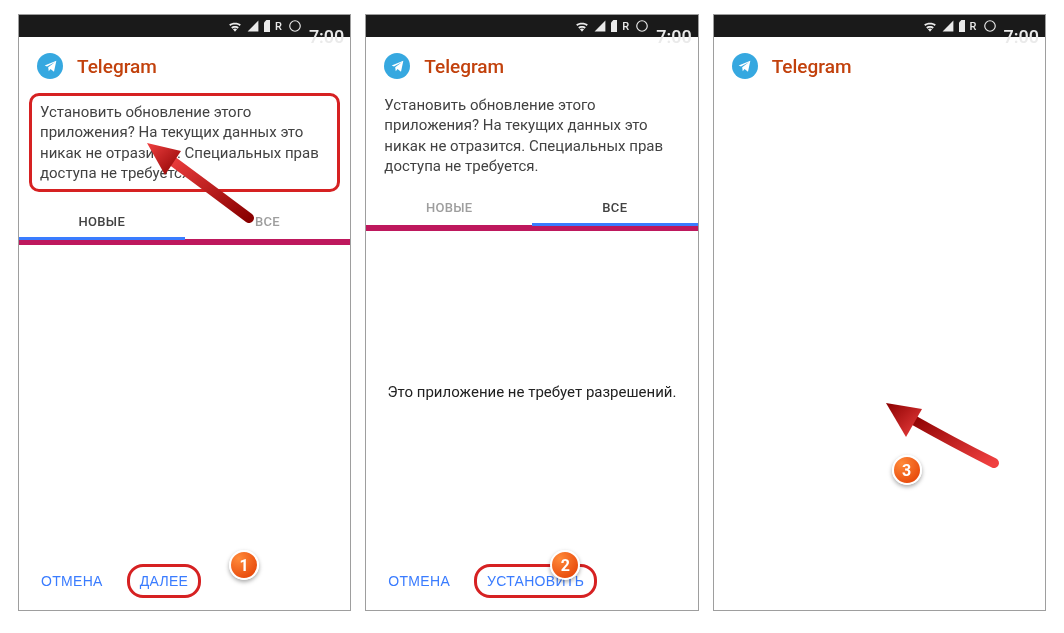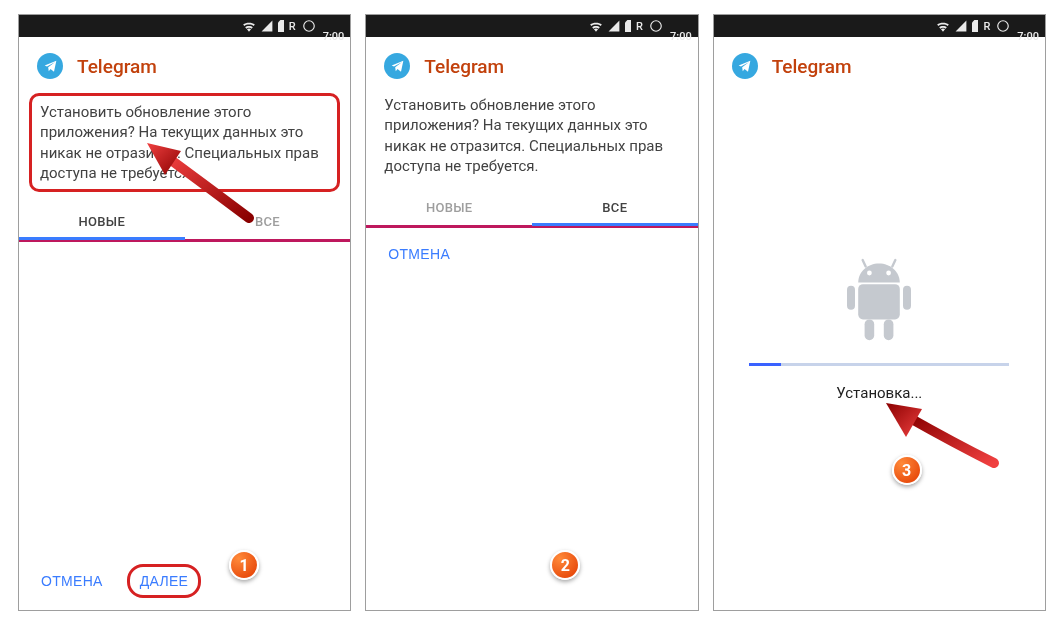--- a/index.html
+++ b/index.html
@@ -33,21 +33,21 @@
     display: flex;
     align-items: center;
     justify-content: flex-end;
     gap: 5px;
     padding: 0 6px;
     font-size: 11px;
     font-weight: 500;
   }
   .statusbar svg { display:block; }
   .sb-letter { font-size: 11px; letter-spacing: 1px; }
-  .clock { margin-left: 2px; font-size: 11px; margin-top: 21px; }
+  .clock { margin-left: 2px; font-size: 18px; margin-top: 21px; }
   
   .appheader {
     display: flex;
     align-items: center;
     gap: 14px;
     padding: 16px 18px 10px 18px;
   }
   .tg-icon {
     width: 26px; height: 26px;
     border-radius: 50%;
@@ -68,21 +68,21 @@
     padding: 6px 8px;
     margin: 4px 10px 10px 10px;
     font-size: 15px;
     line-height: 1.35;
     color: #424242;
     position: relative;
   }
   
   .tabs {
     display: flex;
-    border-bottom: 3px solid #be185d;
+    border-bottom: 6px solid #be185d;
   }
   .tab {
     flex: 1;
     text-align: center;
     padding: 12px 0 10px 0;
     font-size: 13px;
     letter-spacing: 0.3px;
     font-weight: 500;
     color: #9e9e9e;
     position: relative;
@@ -268,23 +268,25 @@
       <div class="app-title">Telegram</div>
     </div>
 
     <div class="message-block">Установить обновление этого приложения? На текущих данных это никак не отразится. Специальных прав доступа не требуется.</div>
 
     <div class="tabs">
       <div class="tab">НОВЫЕ</div>
       <div class="tab active">ВСЕ</div>
     </div>
 
+    <div class="tab-content">Это приложение не требует разрешений.</div>
 
     <div class="footer">
       <button class="btn">ОТМЕНА</button>
+      <button class="btn btn-highlight">УСТАНОВИТЬ</button>
     </div>
 
     <div class="step-badge" style="left:184px; bottom:30px;">2</div>
   </div>
 
   <div class="phone">
     <div class="statusbar">
       <svg width="14" height="12" viewBox="0 0 24 20">
           <path fill="#eaeaea" d="M12 20l-3.5-4.5c2-1.6 5-1.6 7 0L12 20zm-6.5-8C8 9.4 16 9.4 18.5 12l-2 2.5c-2.6-2.1-6.4-2.1-9 0l-2-2.5zM2 7.5C7.2 3.2 16.8 3.2 22 7.5l-2 2.5C15.7 6.6 8.3 6.6 4 10L2 7.5z"></path>
         </svg>
@@ -303,40 +305,20 @@
 
     <div class="appheader">
       <div class="tg-icon">
         <svg width="15" height="14" viewBox="0 0 24 24">
             <path fill="#fff" d="M2 11l20-8-4 19-6-5-3 4-1-7 12-9-14 8z"></path>
           </svg>
       </div>
       <div class="app-title">Telegram</div>
     </div>
 
-    <div class="install-body">
-      <svg class="android-bot" viewBox="0 0 100 110">
-        <g fill="#c5c9cf">
-          <path d="M24 32c0-14 12-24 26-24s26 10 26 24H24z"></path>
-          <rect x="24" y="34" width="52" height="44" rx="6"></rect>
-          <rect x="10" y="36" width="10" height="30" rx="5"></rect>
-          <rect x="80" y="36" width="10" height="30" rx="5"></rect>
-          <rect x="32" y="78" width="12" height="26" rx="6"></rect>
-          <rect x="56" y="78" width="12" height="26" rx="6"></rect>
-          <rect x="30" y="2" width="3" height="12" rx="1.5" transform="rotate(-25 31 8)"></rect>
-          <rect x="67" y="2" width="3" height="12" rx="1.5" transform="rotate(25 69 8)"></rect>
-          <circle cx="38" cy="20" r="3" fill="#fff"></circle>
-          <circle cx="62" cy="20" r="3" fill="#fff"></circle>
-        </g>
-      </svg>
-      <div class="progress-track">
-        <div class="progress-fill" style="width:12%"></div>
-      </div>
-      <div class="install-label">Установка...</div>
-    </div>
 
     <div class="step-badge" style="left:178px; top:440px;">3</div>
 
     <svg class="arrow" style="left:160px; top:380px;" width="140" height="80" viewBox="0 0 140 80">
       <defs>
         <linearGradient id="ag3" x1="1" y1="1" x2="0" y2="0">
           <stop offset="0" stop-color="#f04040"></stop>
           <stop offset="1" stop-color="#8a0000"></stop>
         </linearGradient>
       </defs>

